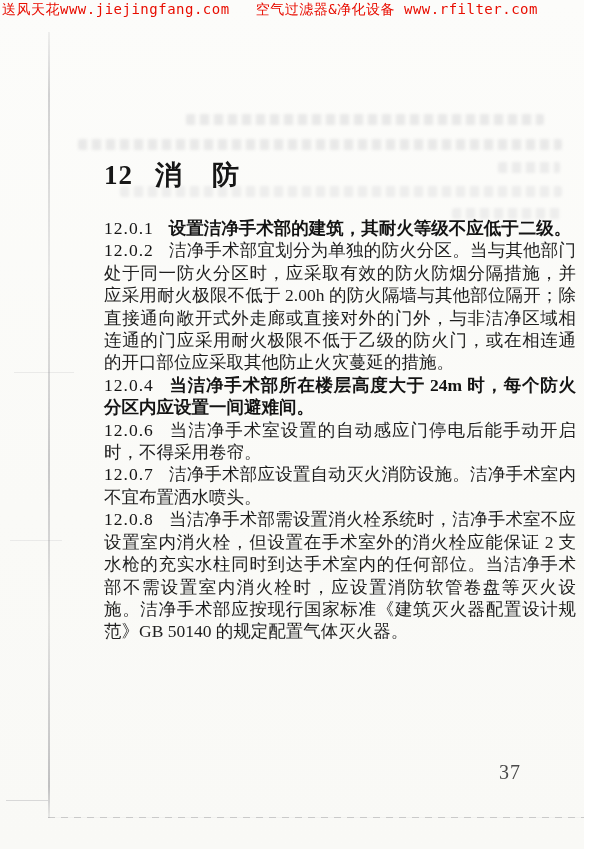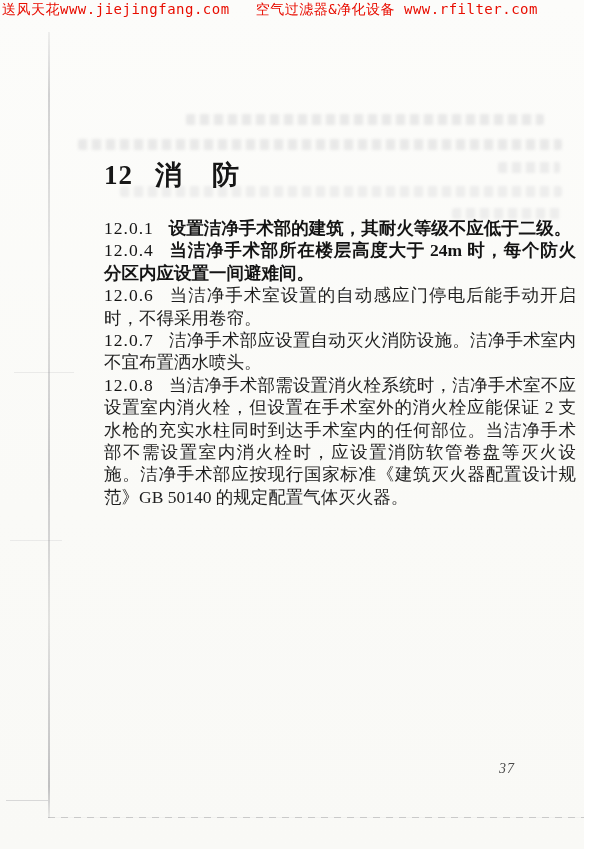--- a/index.html
+++ b/index.html
@@ -81,21 +81,21 @@
     position: absolute; top: 217px; left: 104px; width: 472px;
     font-size: 17.5px; line-height: 22.4px;
     color: #1e1e1e; text-align: justify;
   }
   .body-text p { margin: 0; }
   .body-text p.bold { font-weight: bold; color: #141414; }
   .secnum { font-weight: normal; letter-spacing: 1px; margin-right: 15px; color: #141414; }
 
   .page-number {
     position: absolute; top: 761px; left: 499px;
-    font-style: italic; font-size: 14px; color: #4a4a4a;
+    font-size: 20px; color: #4a4a4a;
     letter-spacing: 1px;
   }
 </style>
 </head>
 <body>
 
 <div id="stage">
 
   <div class="top-header" style="color: rgb(232, 13, 0);">
     <span>送风天花www.jiejingfang.com</span><span class="gap"></span><span>空气过滤器&amp;净化设备 www.rfilter.com</span>
@@ -114,20 +114,21 @@
   <div class="ghost ghost-5"></div>
 
   <div class="chapter-title">
     <span class="num">12</span>
     <span class="c1">消</span>
     <span class="c2">防</span>
   </div>
 
   <div class="body-text">
       <p class="bold"><span class="secnum">12.0.1</span><span>设置洁净手术部的建筑，其耐火等级不应低于二级。</span></p>
+      <p><span class="secnum">12.0.2</span><span>洁净手术部宜划分为单独的防火分区。当与其他部门处于同一防火分区时，应采取有效的防火防烟分隔措施，并应采用耐火极限不低于 2.00h 的防火隔墙与其他部位隔开；除直接通向敞开式外走廊或直接对外的门外，与非洁净区域相连通的门应采用耐火极限不低于乙级的防火门，或在相连通的开口部位应采取其他防止火灾蔓延的措施。</span></p>
       <p class="bold"><span class="secnum">12.0.4</span><span>当洁净手术部所在楼层高度大于 24m 时，每个防火分区内应设置一间避难间。</span></p>
       <p><span class="secnum">12.0.6</span><span>当洁净手术室设置的自动感应门停电后能手动开启时，不得采用卷帘。</span></p>
       <p><span class="secnum">12.0.7</span><span>洁净手术部应设置自动灭火消防设施。洁净手术室内不宜布置洒水喷头。</span></p>
       <p><span class="secnum">12.0.8</span><span>当洁净手术部需设置消火栓系统时，洁净手术室不应设置室内消火栓，但设置在手术室外的消火栓应能保证 2 支水枪的充实水柱同时到达手术室内的任何部位。当洁净手术部不需设置室内消火栓时，应设置消防软管卷盘等灭火设施。洁净手术部应按现行国家标准《建筑灭火器配置设计规范》GB 50140 的规定配置气体灭火器。</span></p>
     </div>
 
   <div class="page-number">37</div>
 </div>
 
 </body></html>

